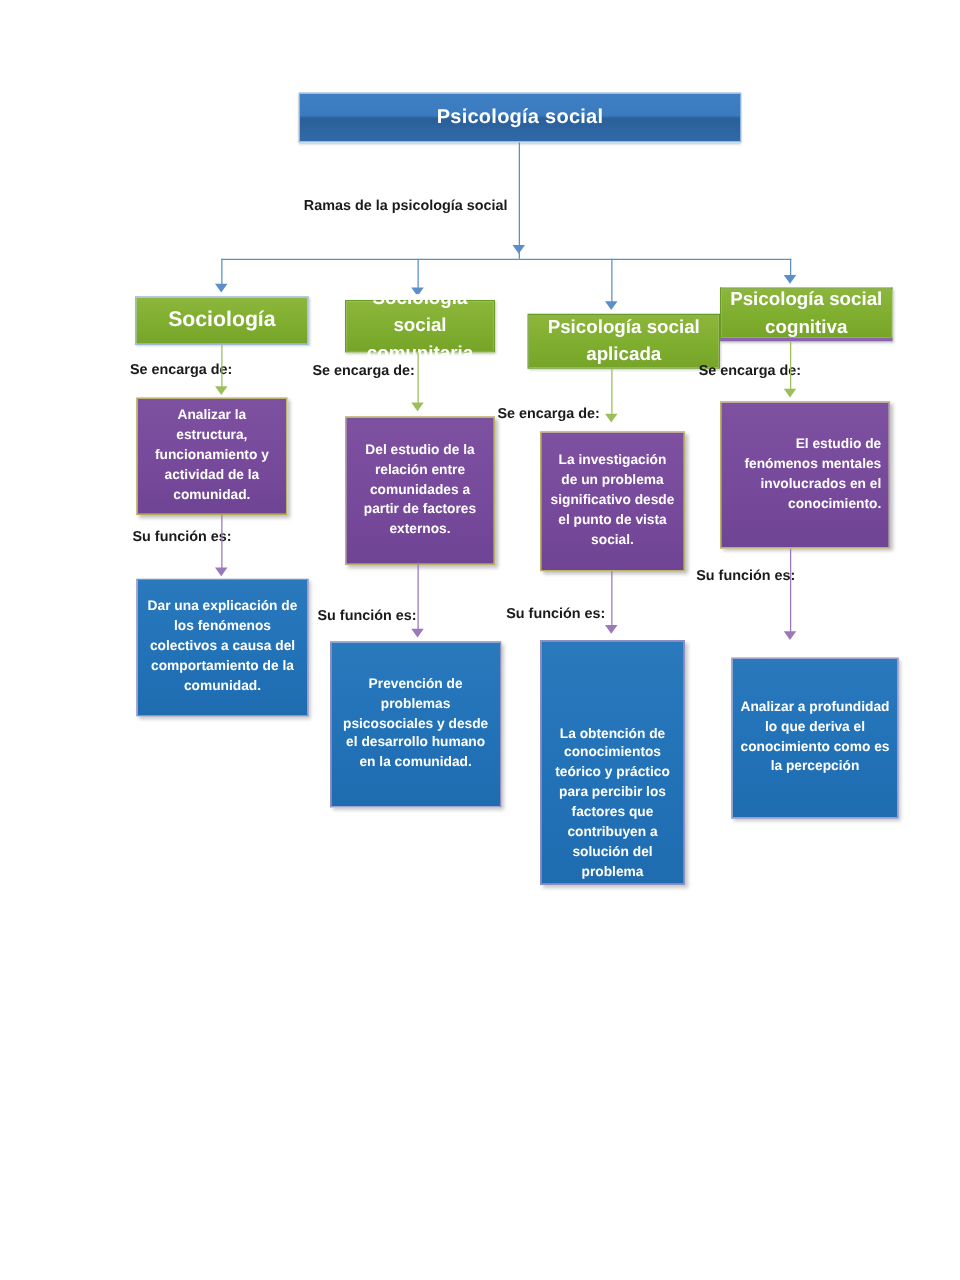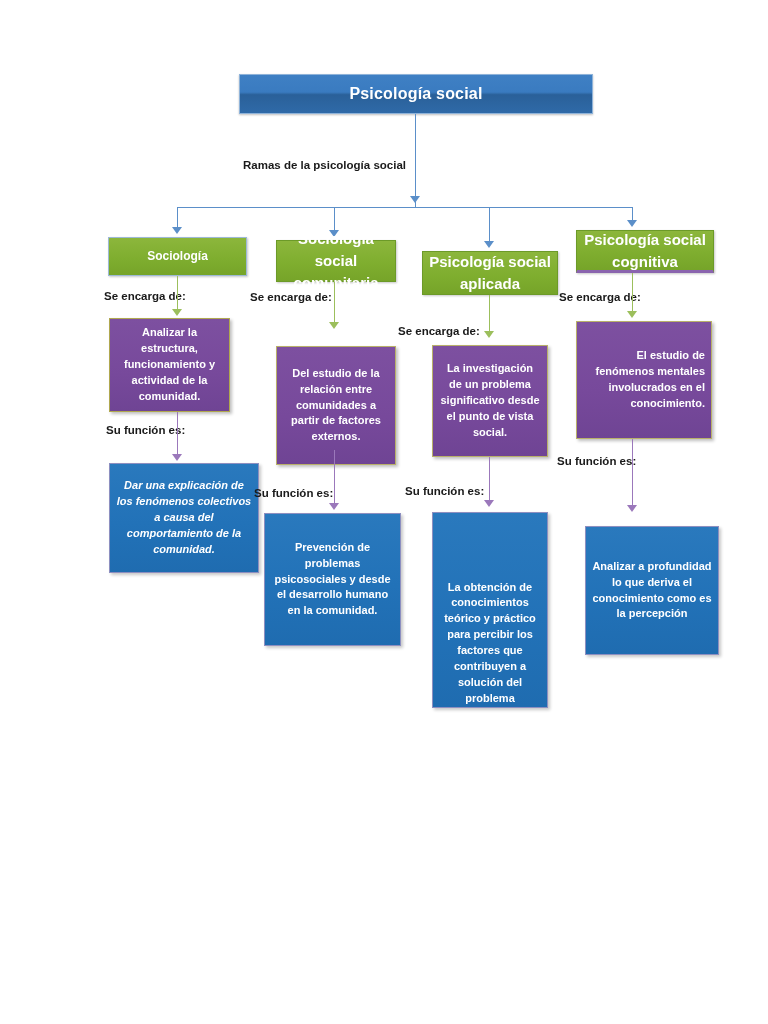--- a/index.html
+++ b/index.html
@@ -20,21 +20,21 @@
     box-shadow:0 1px 2px rgba(0,0,0,.25);
   }
 
   
   .green{
     background:linear-gradient(to bottom,#8cb63c 0%,#7fae2f 55%,#76a429 100%);
     border:1px solid #6c9a28;
     font-size:15px;font-weight:bold;color:#ffffff;
     box-shadow:1px 1px 2px rgba(0,0,0,.22);
   }
-  .green.big{font-size:12px;font-weight:bold;border:1px solid #9db9d6;}
+  .green.big{font-size:17px;font-weight:bold;border:1px solid #9db9d6;}
   .green.purpleline{border-bottom:3px solid #8a64ae;}
 
   
   .purple{
     background:linear-gradient(to bottom,#7d50a0 0%,#77499b 60%,#6f4494 100%);
     border:1px solid #b0a84f;
     font-size:11px;font-weight:bold;color:#ffffff;
     box-shadow:2px 2px 3px rgba(0,0,0,.25);
   }
   .purple.plainborder{border:1px solid #b9b06a;}
@@ -99,44 +99,44 @@
   <div class="arrow green-a" style="left:172px;top:309px;"></div>
 
   <div class="box purple" style="left:109px;top:318px;width:121px;height:94px;">
     <span>Analizar la estructura, funcionamiento y actividad de la comunidad.</span>
   </div>
 
   <div class="clabel" style="left:106px;top:424px;">Su función es:</div>
   <div class="vline purple-c" style="left:177px;top:412px;height:44px;"></div>
   <div class="arrow purple-a" style="left:172px;top:454px;"></div>
 
-  <div class="box blue" style="left:109px;top:463px;width:150px;height:110px;font-style:italic;">
+  <div class="box blue" style="left:109px;top:463px;width:138px;height:110px;">
     <span>Dar una explicación de los fenómenos colectivos a causa del comportamiento de la comunidad.</span>
   </div>
 
   <div class="box green" style="left:276px;top:240px;width:120px;height:42px;">
     <span>Sociología social comunitaria</span>
   </div>
   <div class="clabel" style="left:250px;top:291px;">Se encarga de:</div>
   <div class="vline green-c" style="left:334px;top:282px;height:42px;"></div>
   <div class="arrow green-a" style="left:329px;top:322px;"></div>
 
-  <div class="box purple plainborder" style="left:276px;top:346px;width:120px;height:119px;">
+  <div class="box purple plainborder" style="left:276px;top:333px;width:120px;height:119px;">
     <span>Del estudio de la relación entre comunidades a partir de factores externos.</span>
   </div>
 
   <div class="clabel" style="left:254px;top:487px;">Su función es:</div>
   <div class="vline purple-c" style="left:334px;top:450px;height:55px;"></div>
   <div class="arrow purple-a" style="left:329px;top:503px;"></div>
 
   <div class="box blue" style="left:264px;top:513px;width:137px;height:133px;">
     <span>Prevención de problemas psicosociales y desde el desarrollo humano en la comunidad.</span>
   </div>
 
-  <div class="box green" style="left:422px;top:251px;width:136px;height:44px;">
+  <div class="box green" style="left:422px;top:251px;width:154px;height:44px;">
     <span>Psicología social aplicada</span>
   </div>
   <div class="clabel" style="left:398px;top:325px;">Se encarga de:</div>
   <div class="vline green-c" style="left:489px;top:295px;height:38px;"></div>
   <div class="arrow green-a" style="left:484px;top:331px;"></div>
 
   <div class="box purple plainborder" style="left:432px;top:345px;width:116px;height:112px;">
     <span>La investigación de un problema significativo desde el punto de vista social.</span>
   </div>
 

